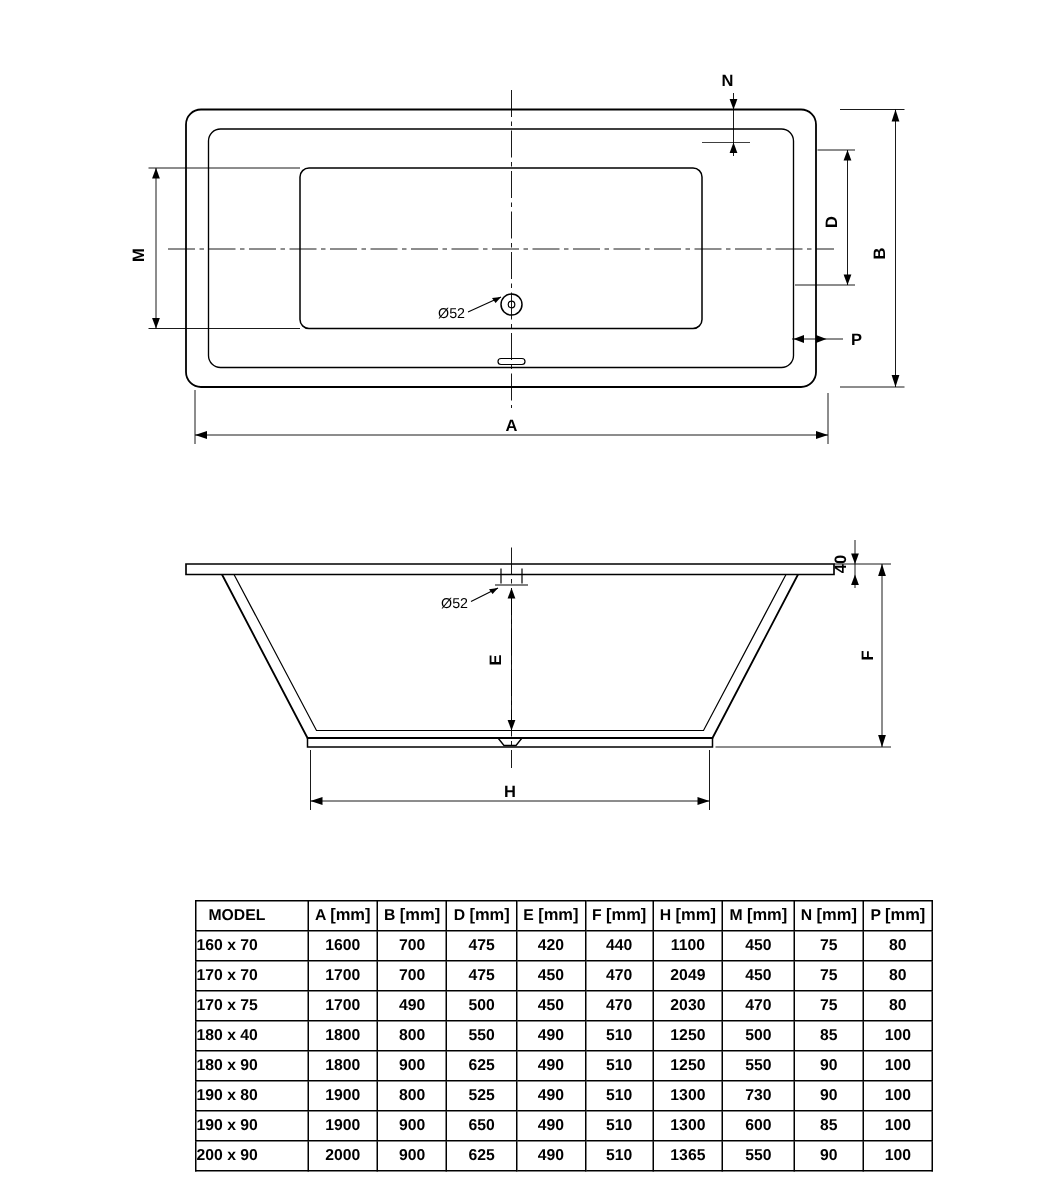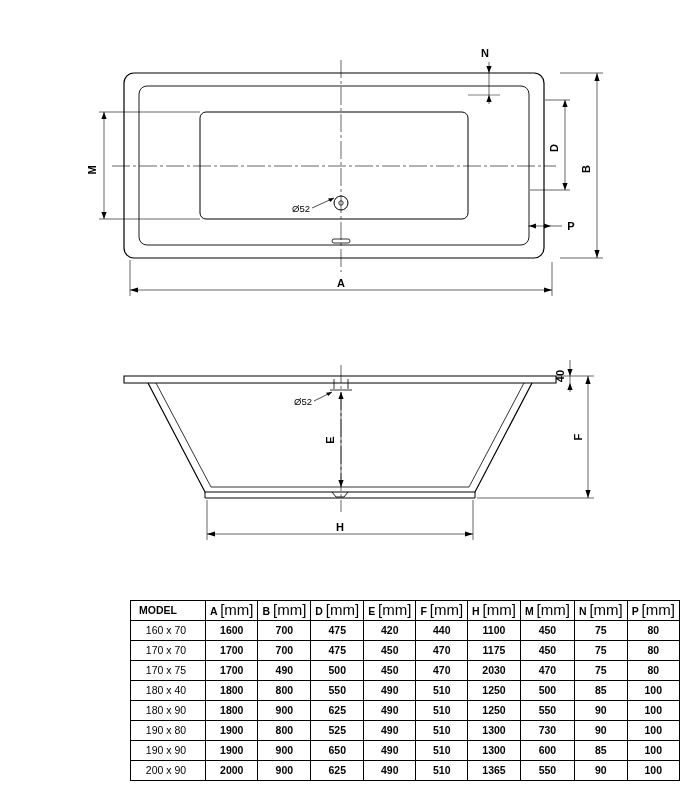--- a/index.html
+++ b/index.html
@@ -4,22 +4,22 @@
 <style>
   html,body{margin:0;padding:0;background:#ffffff;}
   body{width:699px;height:792px;position:relative;font-family:"Liberation Sans",sans-serif;color:#000;}
   #sheet{position:absolute;left:0;top:0;width:699px;height:792px;}
   svg.drawing{position:absolute;left:0;top:0;width:699px;height:792px;}
   .tbl-wrap{position:absolute;left:110px;top:600px;margin-left:20px;}
   table.spec{border-collapse:collapse;font-size:10.5px;font-family:"Liberation Sans",sans-serif;}
   table.spec th, table.spec td{border:1px solid #000;padding:2px 4px;text-align:center;height:15px;line-height:13px;white-space:nowrap;}
   table.spec th{font-weight:bold;}
   table.spec th.model-h{text-align:left;padding-left:8px;width:62px;}
-  table.spec td.model-c{text-align:center;padding-left:0;font-weight:normal;}
-  table.spec th .unit{font-weight:normal;font-size:15px;}
+  table.spec td.model-c{text-align:left;padding-left:0;font-weight:bold;}
+  table.spec th .unit{font-weight:bold;font-size:11px;}
   table.spec td{font-weight:bold;}
   .lbl{font-family:"Liberation Sans",sans-serif;font-size:11px;font-weight:bold;}
   .lbl-sm{font-family:"Liberation Sans",sans-serif;font-size:9.5px;}
 </style>
 </head>
 <body>
 
 <div id="sheet">
 
   <svg class="drawing" viewBox="0 0 699 792">
@@ -186,21 +186,21 @@
             <td>75</td>
             <td>80</td>
           </tr>
         <tr>
             <td class="model-c">170 x 70</td>
             <td>1700</td>
             <td>700</td>
             <td>475</td>
             <td>450</td>
             <td>470</td>
-            <td>1175</td>
+            <td>2049</td>
             <td>450</td>
             <td>75</td>
             <td>80</td>
           </tr>
         <tr>
             <td class="model-c">170 x 75</td>
             <td>1700</td>
             <td>490</td>
             <td>500</td>
             <td>450</td>

